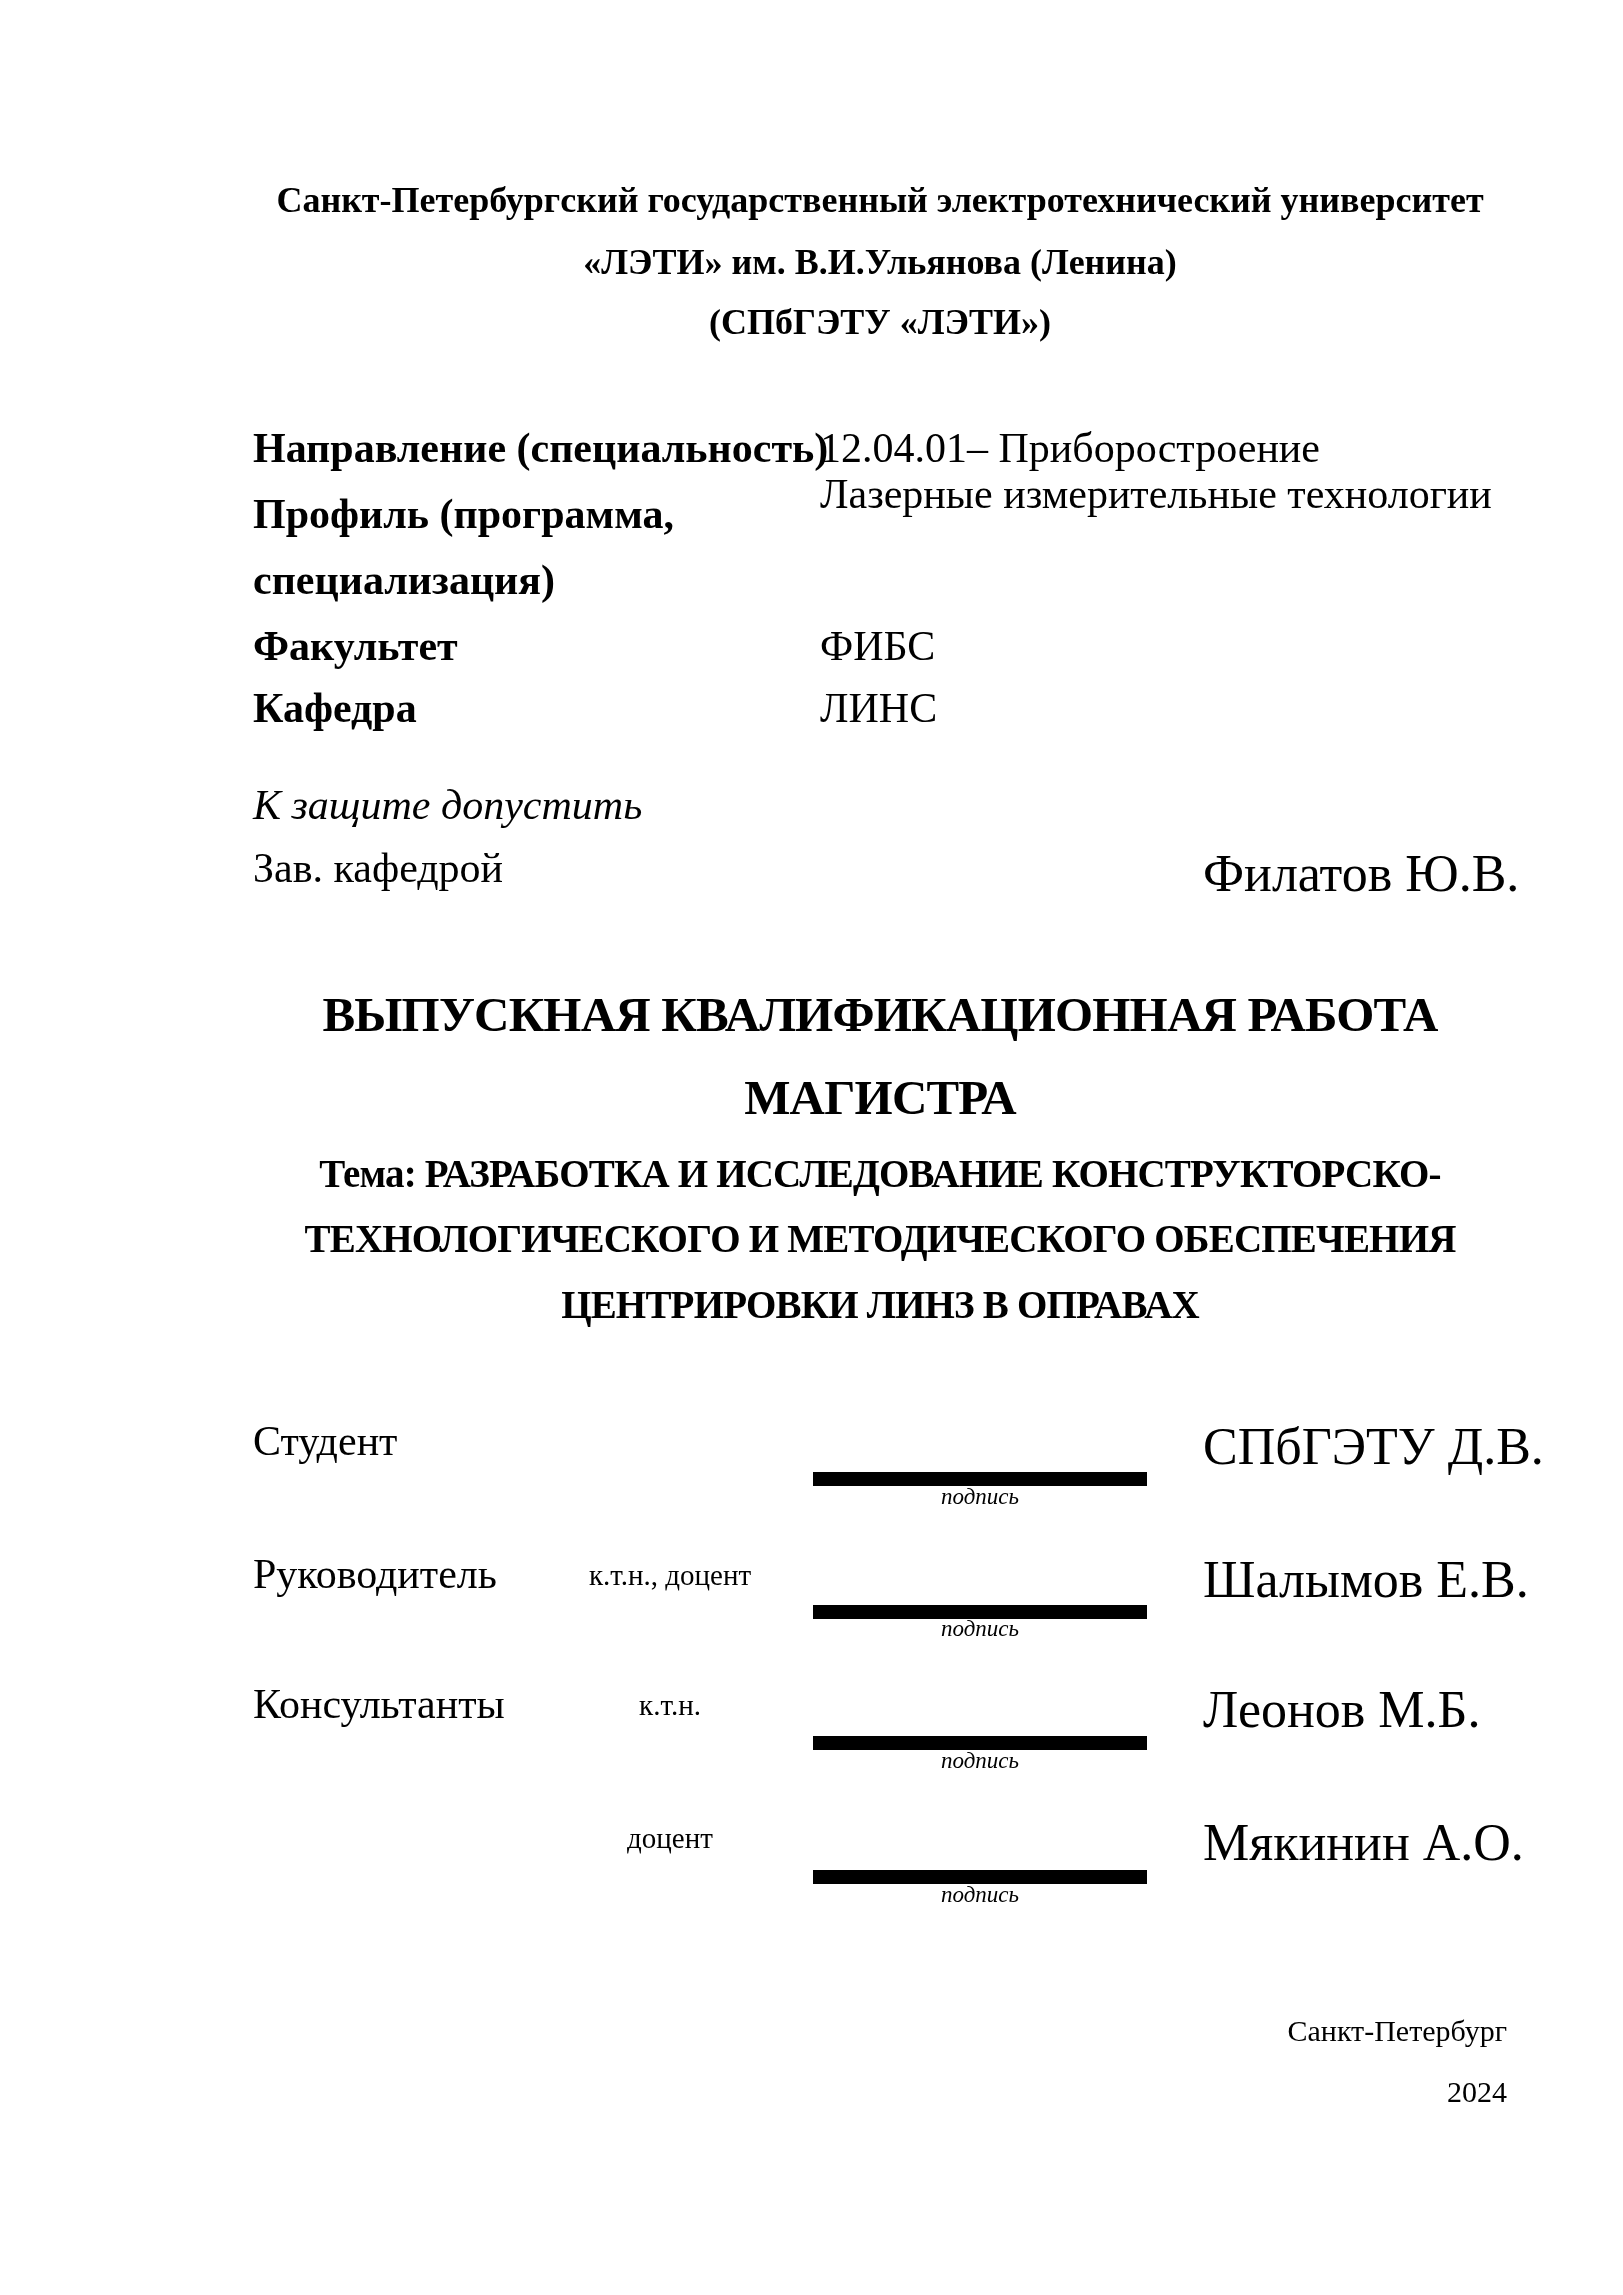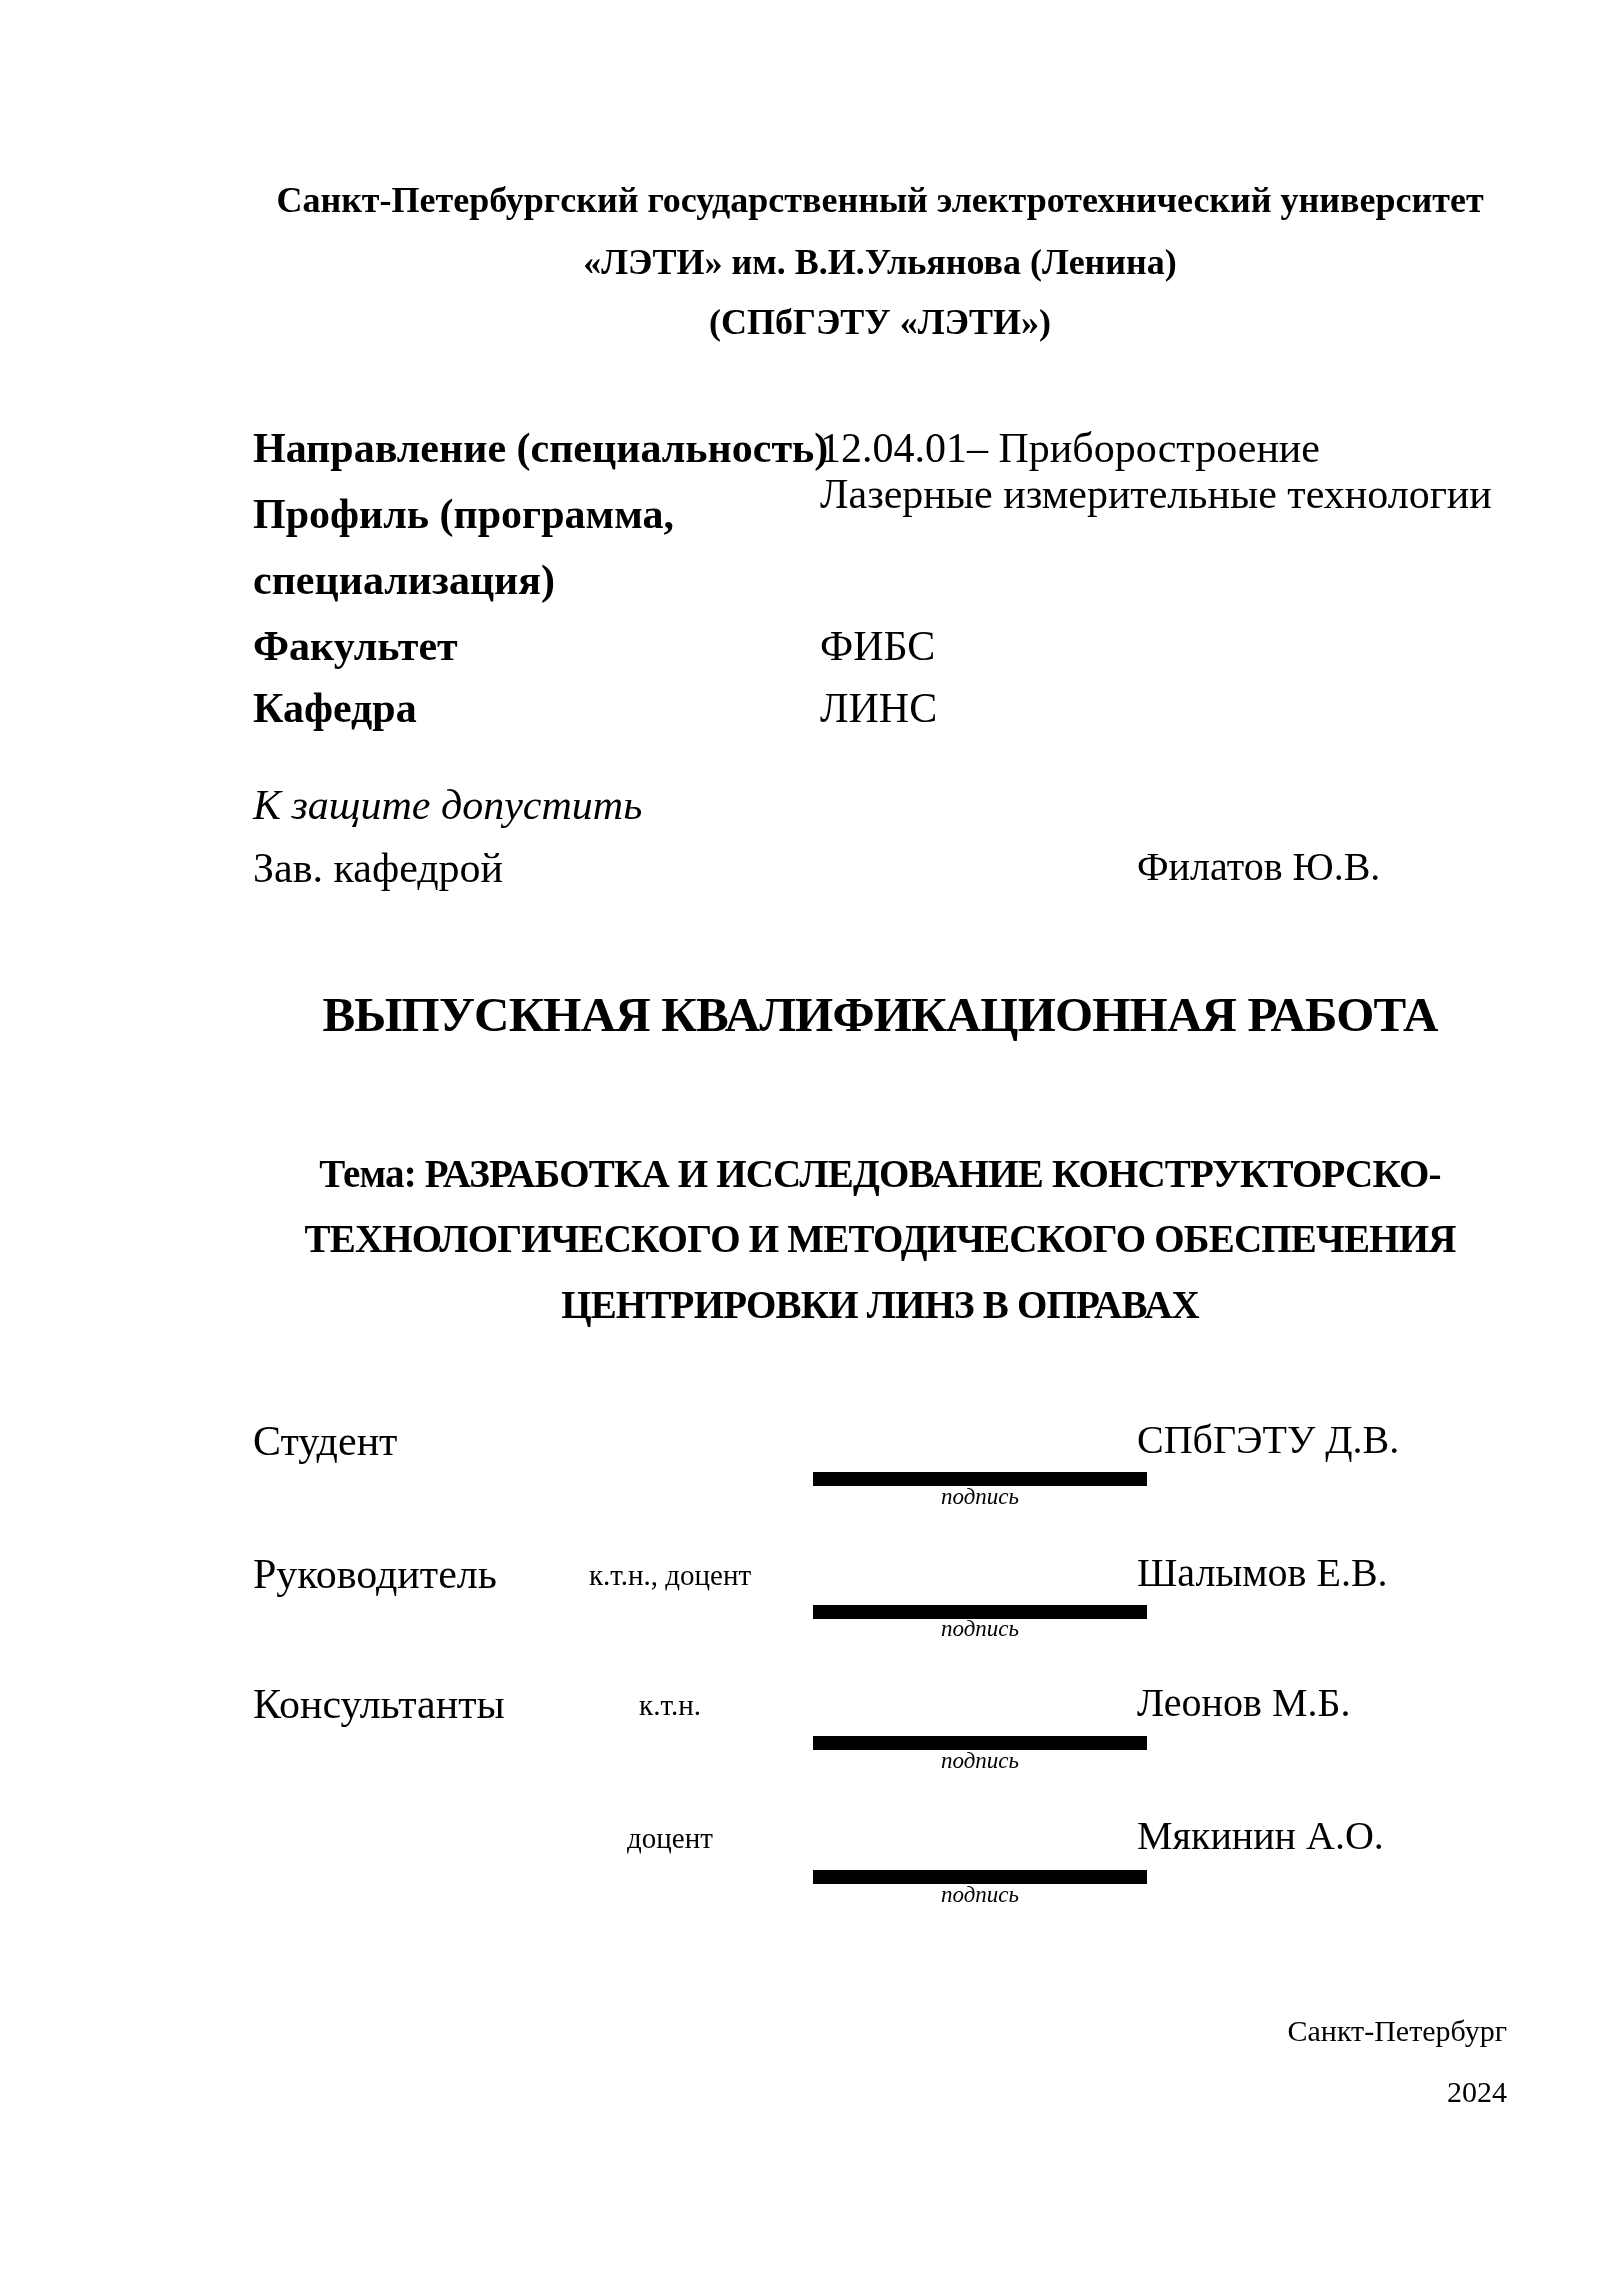--- a/index.html
+++ b/index.html
@@ -30,21 +30,21 @@
   .fld-b { font-size: 42px; font-weight: bold; }
   .ital { font-style: italic; }
   .title-main { font-size: 49px; font-weight: bold; letter-spacing: -0.8px; }
   .topic { font-size: 39px; font-weight: bold; letter-spacing: -0.8px; }
   .qual {
     font-size: 29px;
     left: 553px;
     width: 220px;
     text-align: center;
   }
-  .name { font-size: 40px; left: 1123px; }
+  .name { font-size: 52px; left: 1189px; }
   .sig-line {
     left: 806px;
     width: 334px;
     height: 2.4px;
     background: #000;
   }
   .sig-caption {
     font-size: 23px;
     font-style: italic;
     left: 806px;
@@ -74,20 +74,21 @@
   <div class="abs fld" style="left:806px; top:608px">ФИБС</div>
 
   <div class="abs fld-b" style="left:239px; top:670px">Кафедра</div>
   <div class="abs fld" style="left:806px; top:670px">ЛИНС</div>
 
   <div class="abs fld ital" style="left:239px; top:767px">К защите допустить</div>
   <div class="abs fld" style="left:239px; top:830px">Зав. кафедрой</div>
   <div class="abs name" style="top:830px">Филатов Ю.В.</div>
 
   <div class="abs centered title-main" style="top:973px">ВЫПУСКНАЯ КВАЛИФИКАЦИОННАЯ РАБОТА</div>
+  <div class="abs centered title-main" style="top:1056px">МАГИСТРА</div>
   <div class="abs centered topic" style="top:1138px">Тема: РАЗРАБОТКА И ИССЛЕДОВАНИЕ КОНСТРУКТОРСКО-</div>
   <div class="abs centered topic" style="top:1203px">ТЕХНОЛОГИЧЕСКОГО И МЕТОДИЧЕСКОГО ОБЕСПЕЧЕНИЯ</div>
   <div class="abs centered topic" style="top:1269px">ЦЕНТРИРОВКИ ЛИНЗ В ОПРАВАХ</div>
 
   <div class="abs fld" style="left:239px; top:1403px">Студент</div>
   <div class="abs sig-line" style="top:1465px"></div>
   <div class="abs sig-caption" style="top:1470px">подпись</div>
   <div class="abs name" style="top:1403px">СПбГЭТУ Д.В.</div>
 
   <div class="abs fld" style="left:239px; top:1536px">Руководитель</div>

